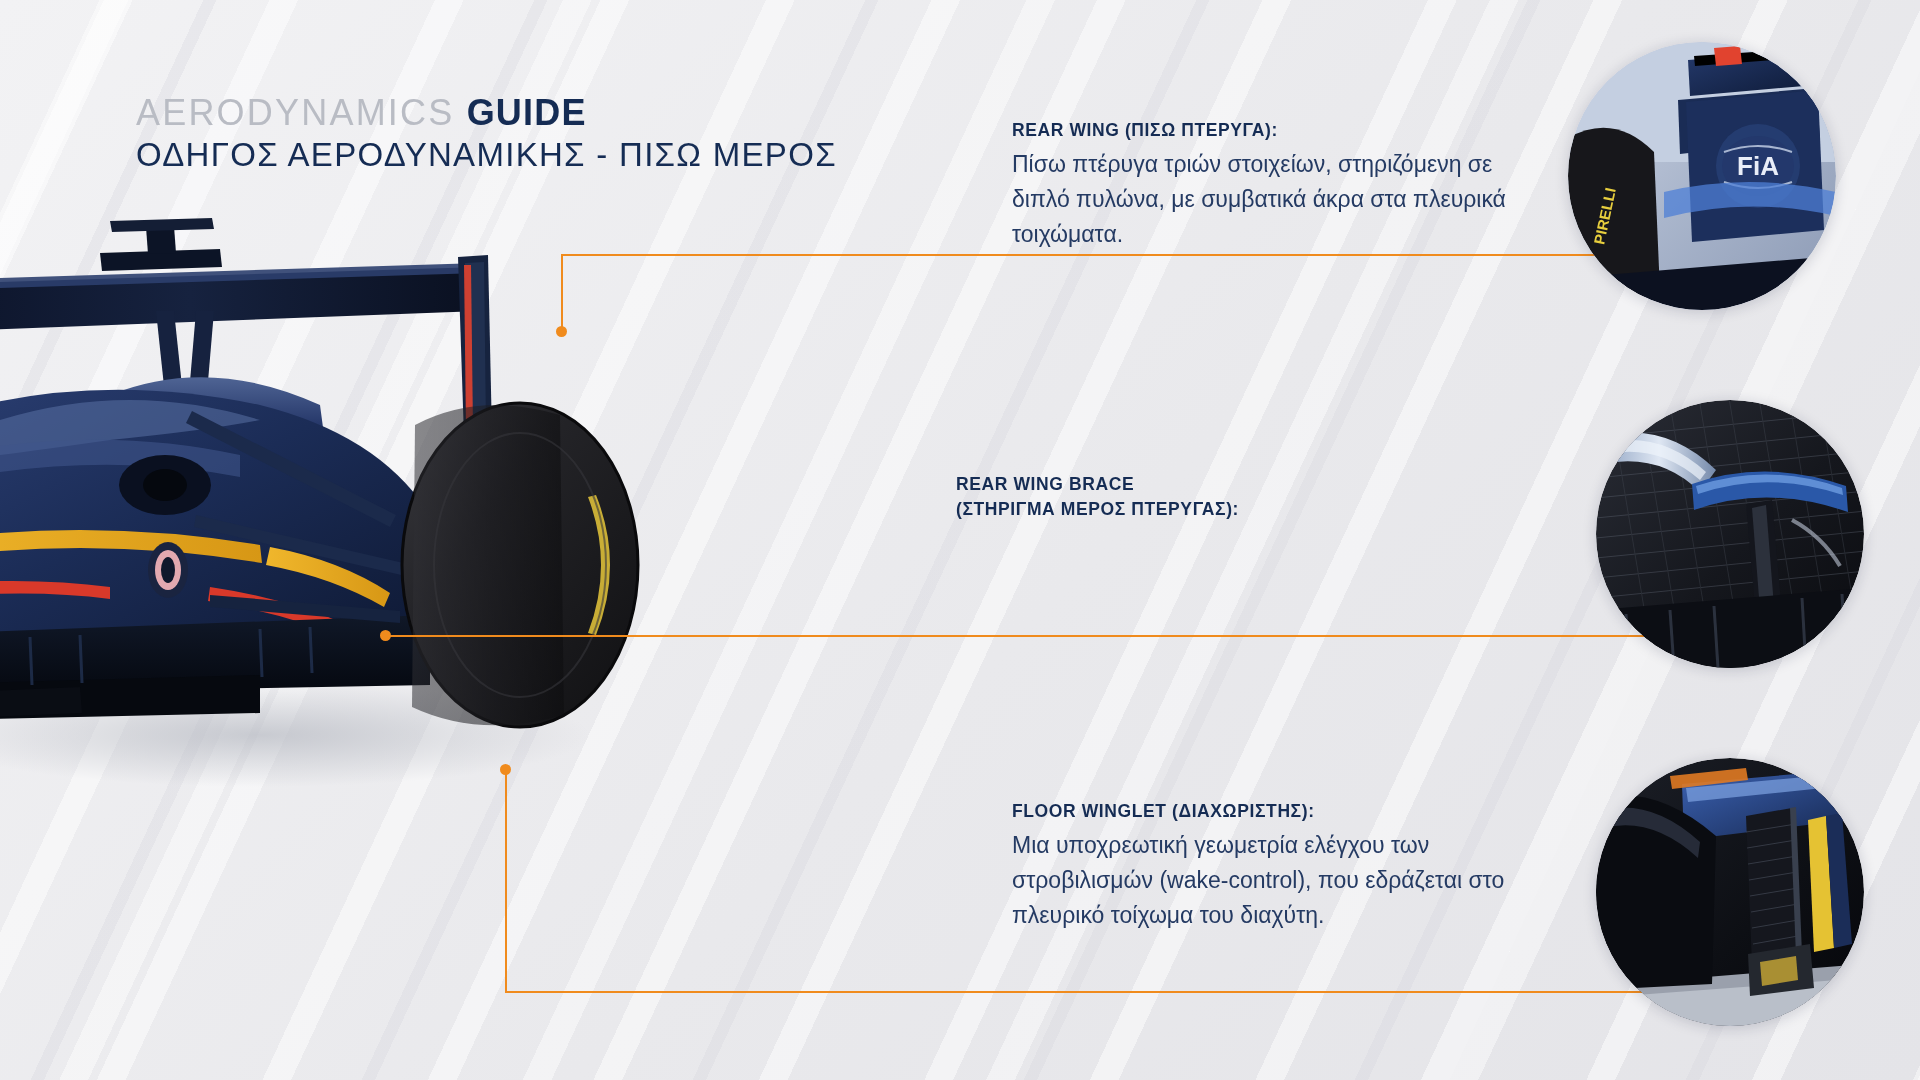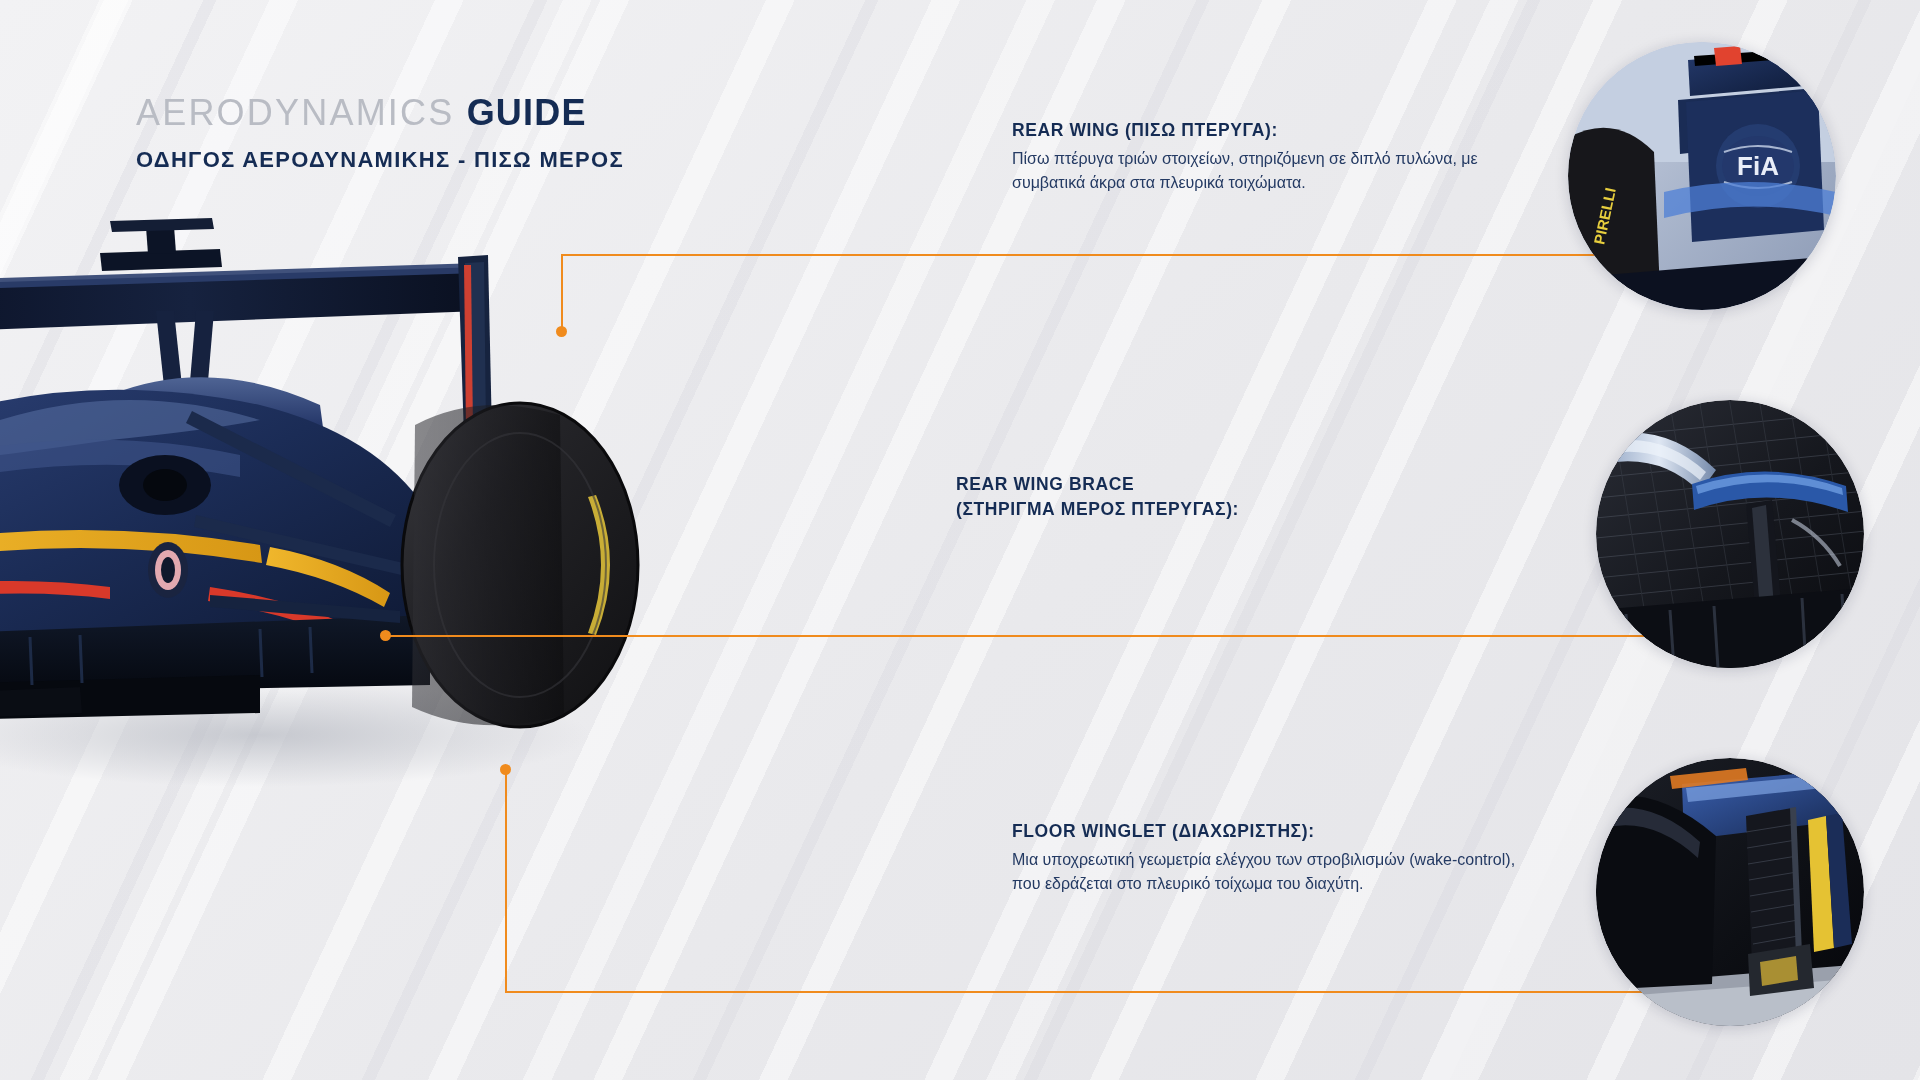--- a/index.html
+++ b/index.html
@@ -62,49 +62,49 @@
   .title-block { position:absolute; left:136px; top:92px; }
   .title-main {
     font-size:36px;
     letter-spacing:2.2px;
     color:#b9bcc4;
     font-weight:400;
     white-space:nowrap;
   }
   .title-main b { color:#152c54; font-weight:700; letter-spacing:1.2px; }
   .title-sub {
-    margin-top:13px;
-    font-size:22px;
-    font-weight:700;
+    margin-top:2px;
+    font-size:33px;
+    font-weight:400;
     color:#152c54;
     letter-spacing:1.3px;
     white-space:nowrap;
   }
 
   
   .car-wrap {
     position:absolute; left:-40px; top:215px;
     width:840px; height:700px;
   }
 
   
   .callout { position:absolute; width:520px; }
   .callout .heading {
     font-size:17.5px; font-weight:700; color:#152c54;
     letter-spacing:.6px; line-height:1.42;
   }
   .callout .body {
     margin-top:4px;
-    font-size:16px; color:#243a63; line-height:1.52;
+    font-size:23px; color:#243a63; line-height:1.52;
     font-weight:400;
   }
 
   #callout-rear-wing  { left:1012px; top:118px; }
   #callout-brace      { left:956px; top:472px; }
-  #callout-winglet    { left:1012px; top:819px; }
+  #callout-winglet    { left:1012px; top:799px; }
 
   
   .leader { position:absolute; pointer-events:none; }
   .leader .seg { position:absolute; background:#f08b1d; }
   .leader .h { height:2px; }
   .leader .v { width:2px; }
   .dot {
     position:absolute; width:11px; height:11px; border-radius:50%;
     background:#f08b1d;
   }

